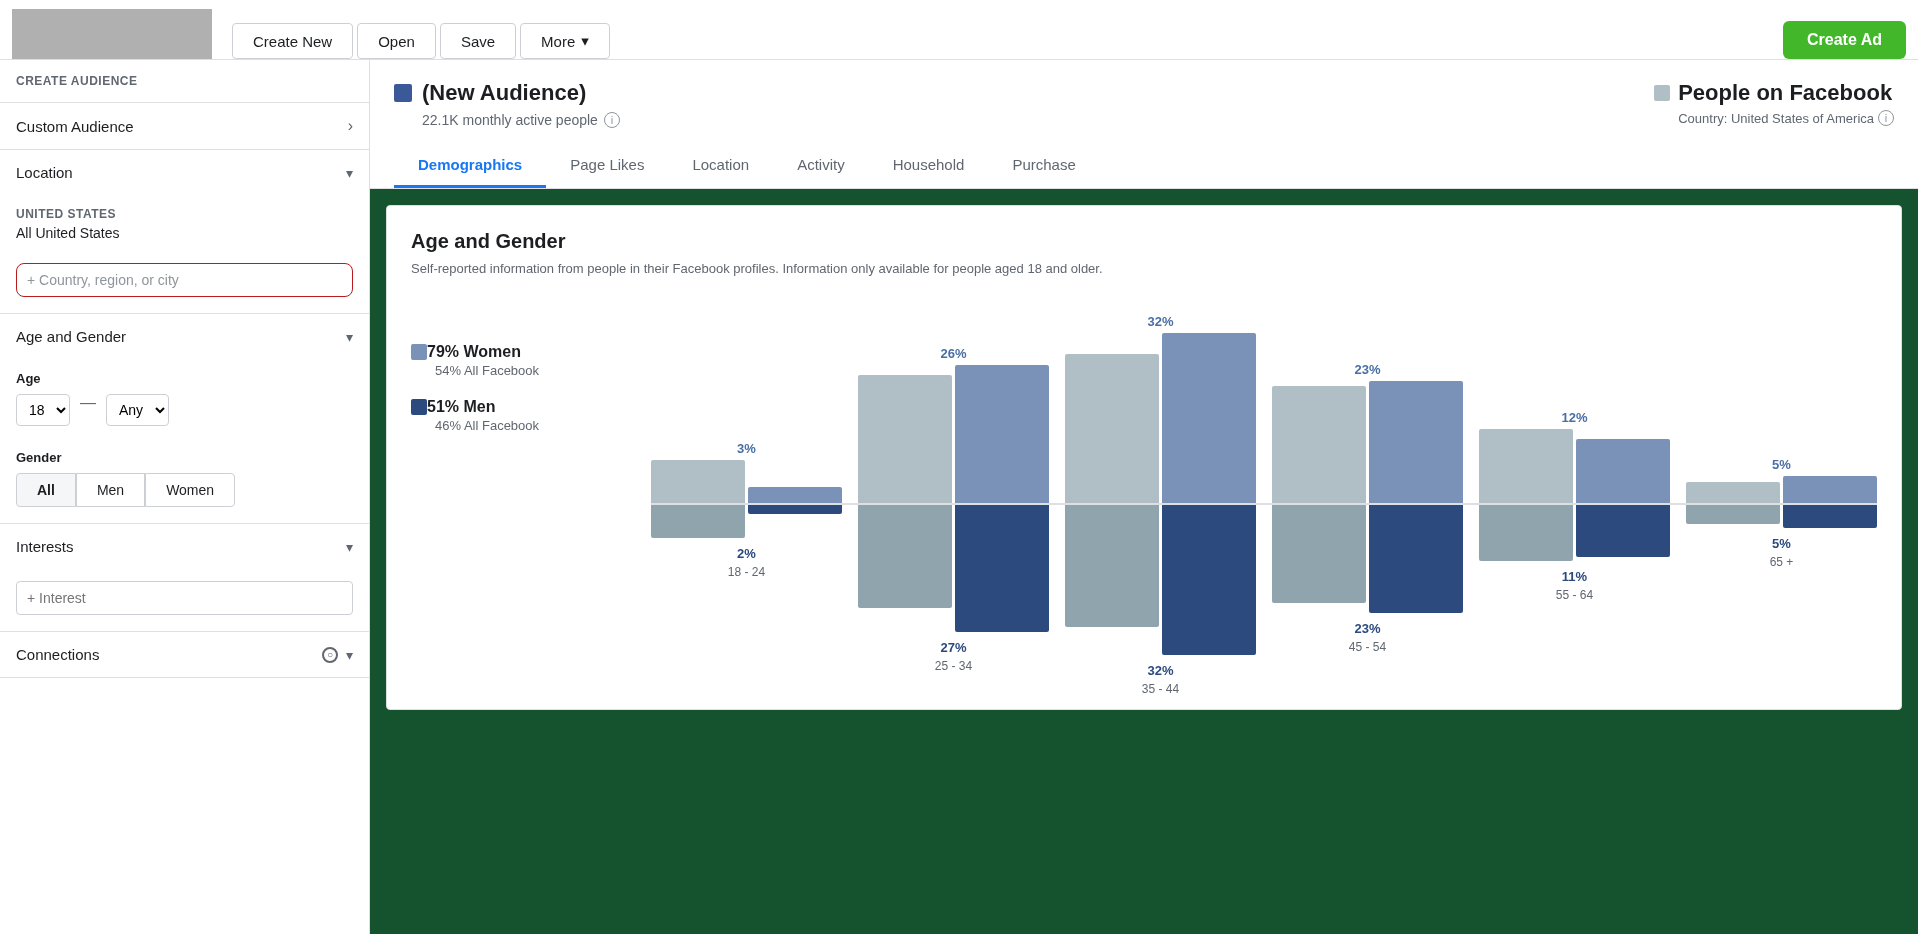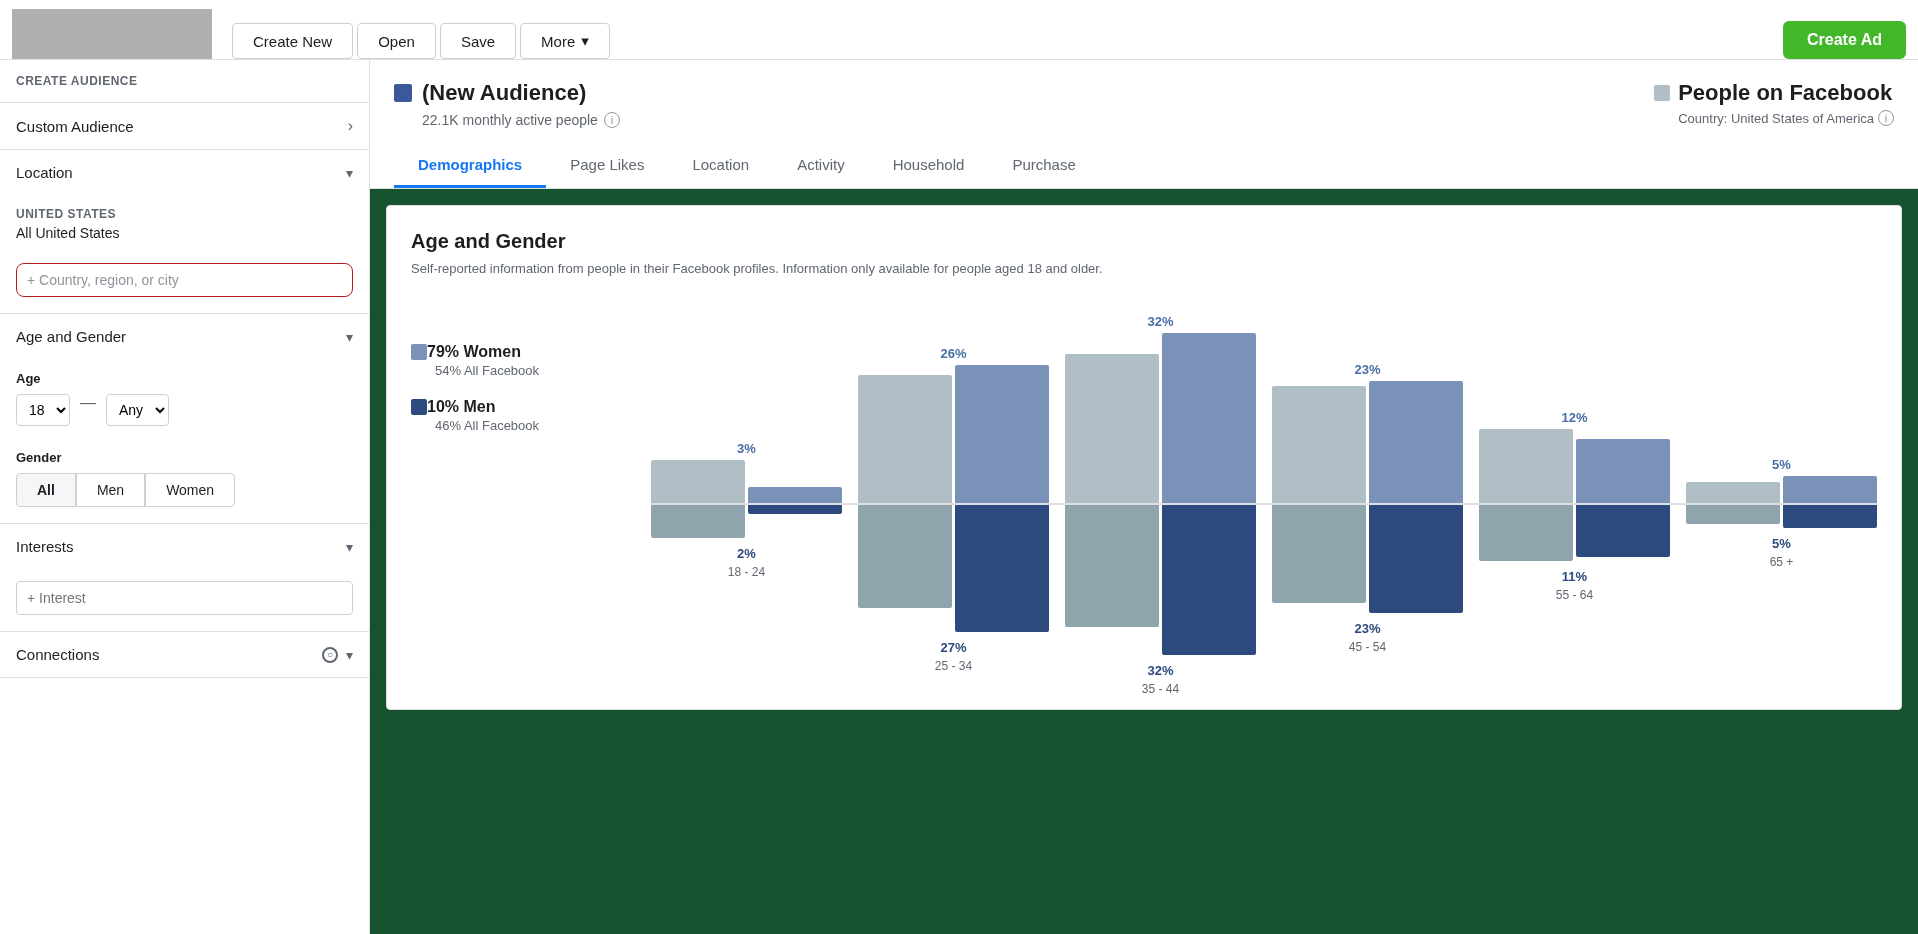--- a/index.html
+++ b/index.html
@@ -498,21 +498,21 @@
           <div class="legend-item">
             <div class="legend-title-row">
               <div class="legend-box legend-box-women"></div>
               <span class="legend-title">79% Women</span>
             </div>
             <div class="legend-sub">54% All Facebook</div>
           </div>
           <div class="legend-item">
             <div class="legend-title-row">
               <div class="legend-box legend-box-men"></div>
-              <span class="legend-title">10% Men</span>
+              <span class="legend-title">51% Men</span>
             </div>
             <div class="legend-sub">46% All Facebook</div>
           </div>
         </div>
 
         <div class="chart-area" id="bar-chart-area">
             <div style="display:flex;gap:16px;align-items:flex-end;height:200px;padding-bottom:0;">
     <div style="flex:1;display:flex;flex-direction:column;align-items:center;justify-content:flex-end;height:100%;">
       <div style="font-size:13px;font-weight:600;color:#4a6fa5;margin-bottom:4px;">3%</div>
       <div style="display:flex;align-items:flex-end;width:100%;gap:3px;">

